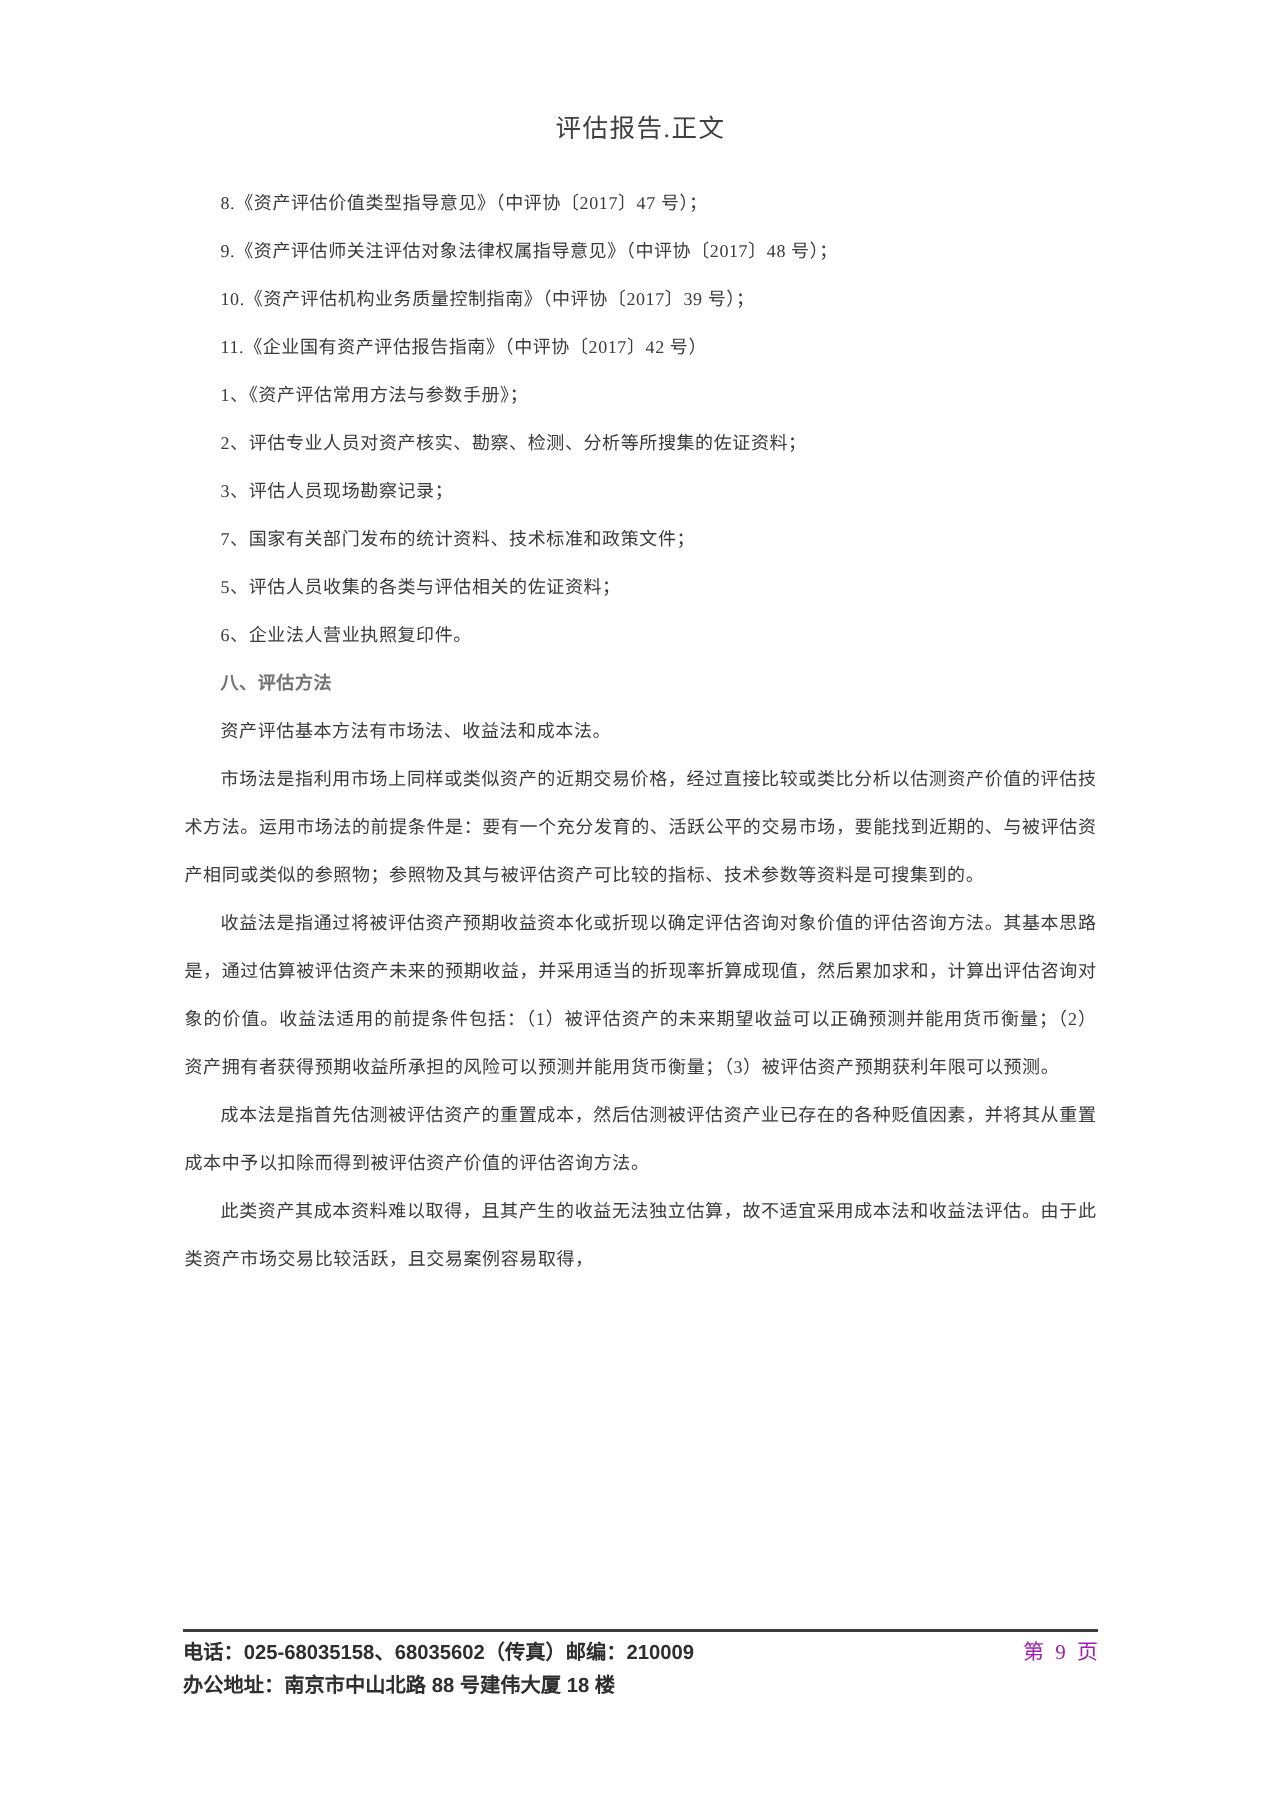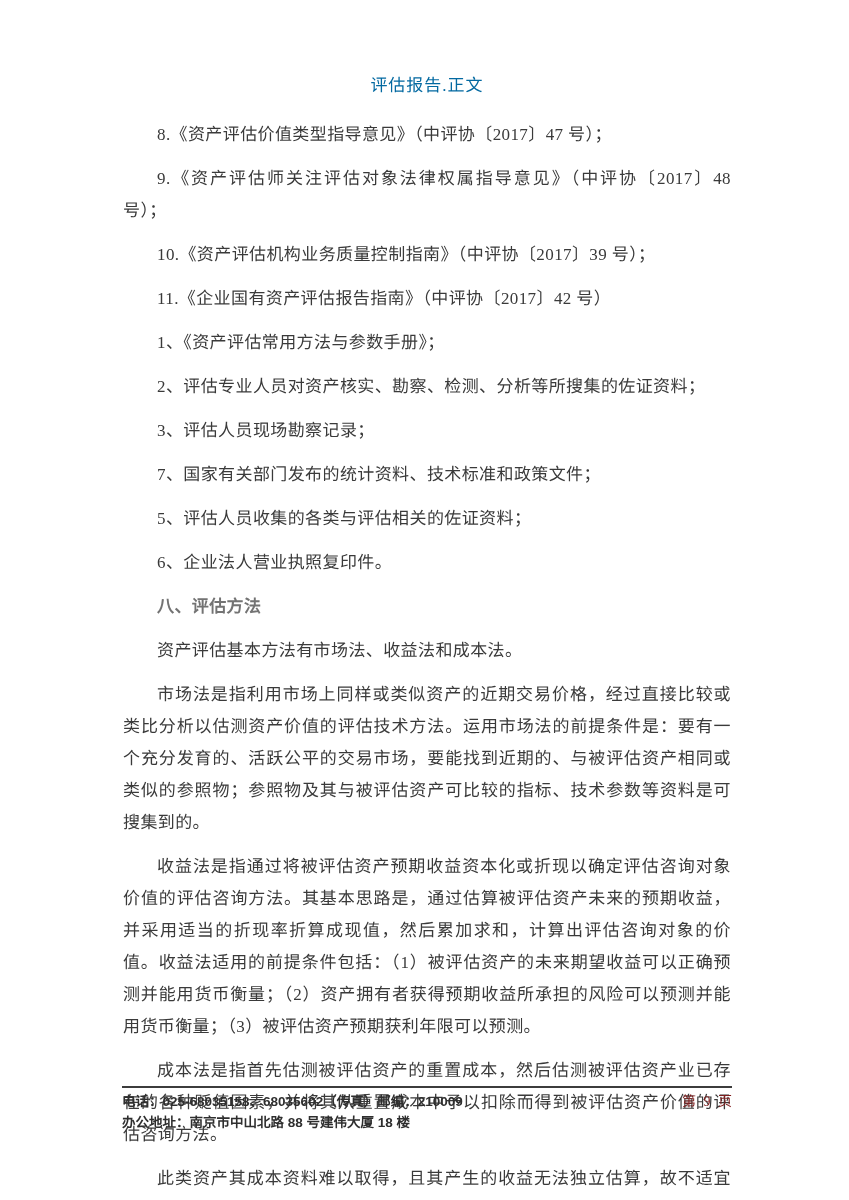--- a/index.html
+++ b/index.html
@@ -17,33 +17,32 @@
     position: absolute;
     left: 123px;
     top: 74px;
     width: 608px;
   }
   .doc-title {
     text-align: center;
     font-size: 17px;
     font-weight: normal;
     letter-spacing: 1px;
-    color: #0369a1;
+    color: #404040;
     margin-bottom: 21px;
     line-height: 24px;
   }
   .para {
-    font-size: 17px;
+    font-size: 12px;
     line-height: 32px;
     letter-spacing: 0.4px;
     text-align: justify;
     text-justify: inter-character;
     text-indent: 2em;
     color: #3a3a3a;
-    margin-top: 12px;
   }
   .para.bold {
     font-weight: bold;
     color: #737373;
   }
   .para.no-indent { text-indent: 2em; }
   .footer-rule {
     position: absolute;
     left: 122px;
     top: 1086px;
@@ -64,21 +63,21 @@
   .footer-line1 {
     display: flex;
     justify-content: space-between;
     align-items: baseline;
     text-align: right;
   }
   .page-number {
     font-family: "Liberation Serif", "DejaVu Serif", serif;
     font-weight: normal;
     font-size: 14px;
-    color: #7f1d1d;
+    color: #a21caf;
     letter-spacing: 2px;
   }
 </style>
 </head>
 <body>
 
 <div class="page">
   <div class="content">
     <h1 class="doc-title">评估报告.正文</h1>
 

